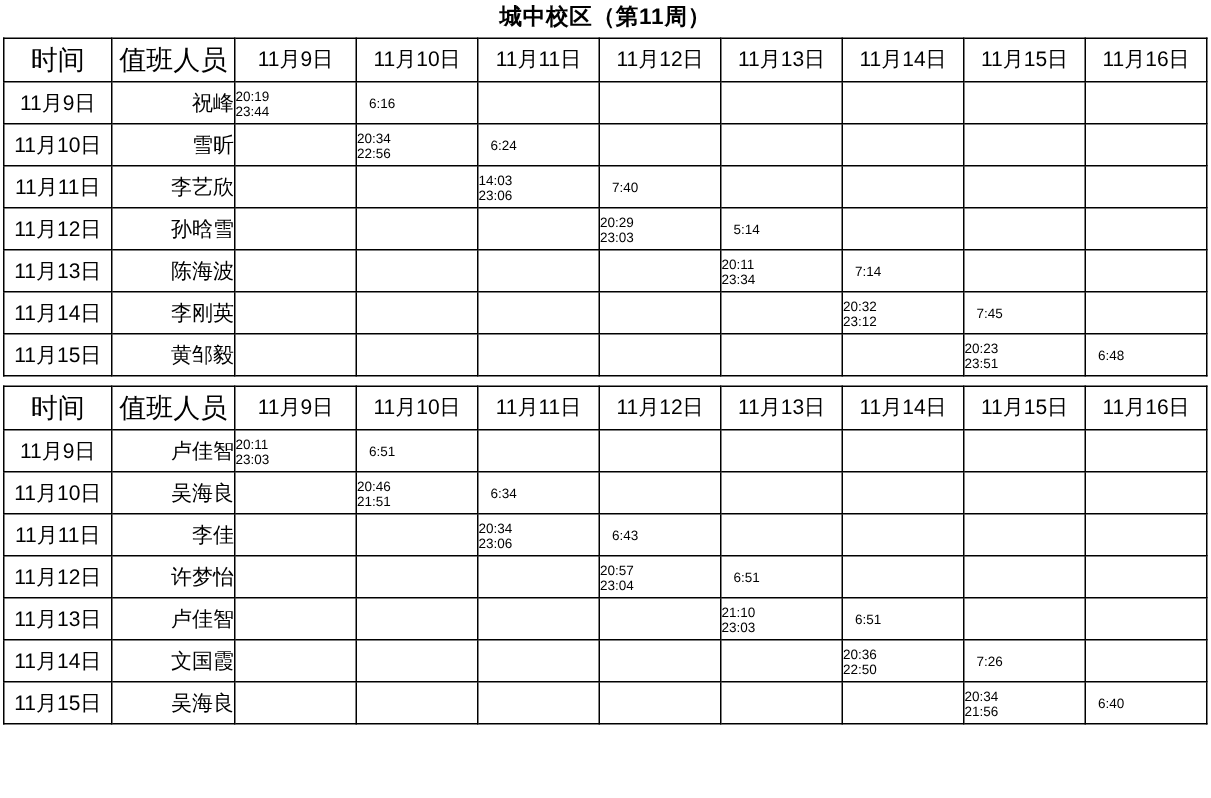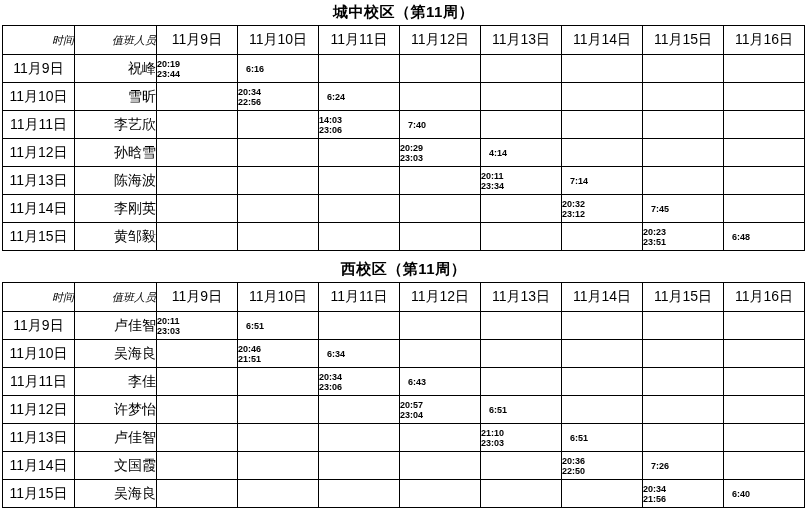--- a/index.html
+++ b/index.html
@@ -37,24 +37,23 @@
     margin-left: 2px;
     background: #fff;
   }
   table.sched td, table.sched th {
     border: 1px solid #000000;
     padding: 0;
     vertical-align: middle;
     font-weight: normal;
   }
   .hdr-time, .hdr-person {
-    text-align: right;
-    font-size: 11px;
+    text-align: center;
+    font-size: 18px;
     height: 28px;
-    font-style: italic;
   }
   .hdr-date {
     text-align: center;
     font-size: 14px;
     height: 28px;
   }
   .c-date {
     text-align: center;
     font-size: 14px;
     height: 27px;
@@ -72,21 +71,20 @@
     height: 27px;
     color: #000;
   }
   .c-slot.single {
     padding-left: 8px;
     margin-top: 20px;
   }
   .slot-line {
     display: block;
     white-space: nowrap;
-    font-weight: bold;
   }
   .col-time { width: 72px; }
   .col-person { width: 82px; }
   .col-day { width: 81px; }
   .spacer {
     height: 6px;
   }
 </style>
 </head>
 <body>
@@ -175,21 +173,21 @@
             <td class="c-date">11月12日</td>
             <td class="c-person">孙晗雪</td>
             <td class="c-slot"></td>
             <td class="c-slot"></td>
             <td class="c-slot"></td>
             <td class="c-slot">
               <span class="slot-line">20:29</span>
               <span class="slot-line">23:03</span>
             </td>
             <td class="c-slot single">
-              <span class="slot-line">4:14</span>
+              <span class="slot-line">5:14</span>
             </td>
             <td class="c-slot"></td>
             <td class="c-slot"></td>
             <td class="c-slot"></td>
           </tr>
           <tr>
             <td class="c-date">11月13日</td>
             <td class="c-person">陈海波</td>
             <td class="c-slot"></td>
             <td class="c-slot"></td>
@@ -239,21 +237,20 @@
               <span class="slot-line">6:48</span>
             </td>
           </tr>
         </tbody>
     </table>
   </div>
 
   <div class="spacer"></div>
 
   <div class="section">
-    <div class="section-title">西校区（第11周）</div>
     <table class="sched">
       <colgroup>
         <col class="col-time">
           <col class="col-person">
         <col class="col-day">
           <col class="col-day">
           <col class="col-day">
           <col class="col-day">
         <col class="col-day">
           <col class="col-day">

